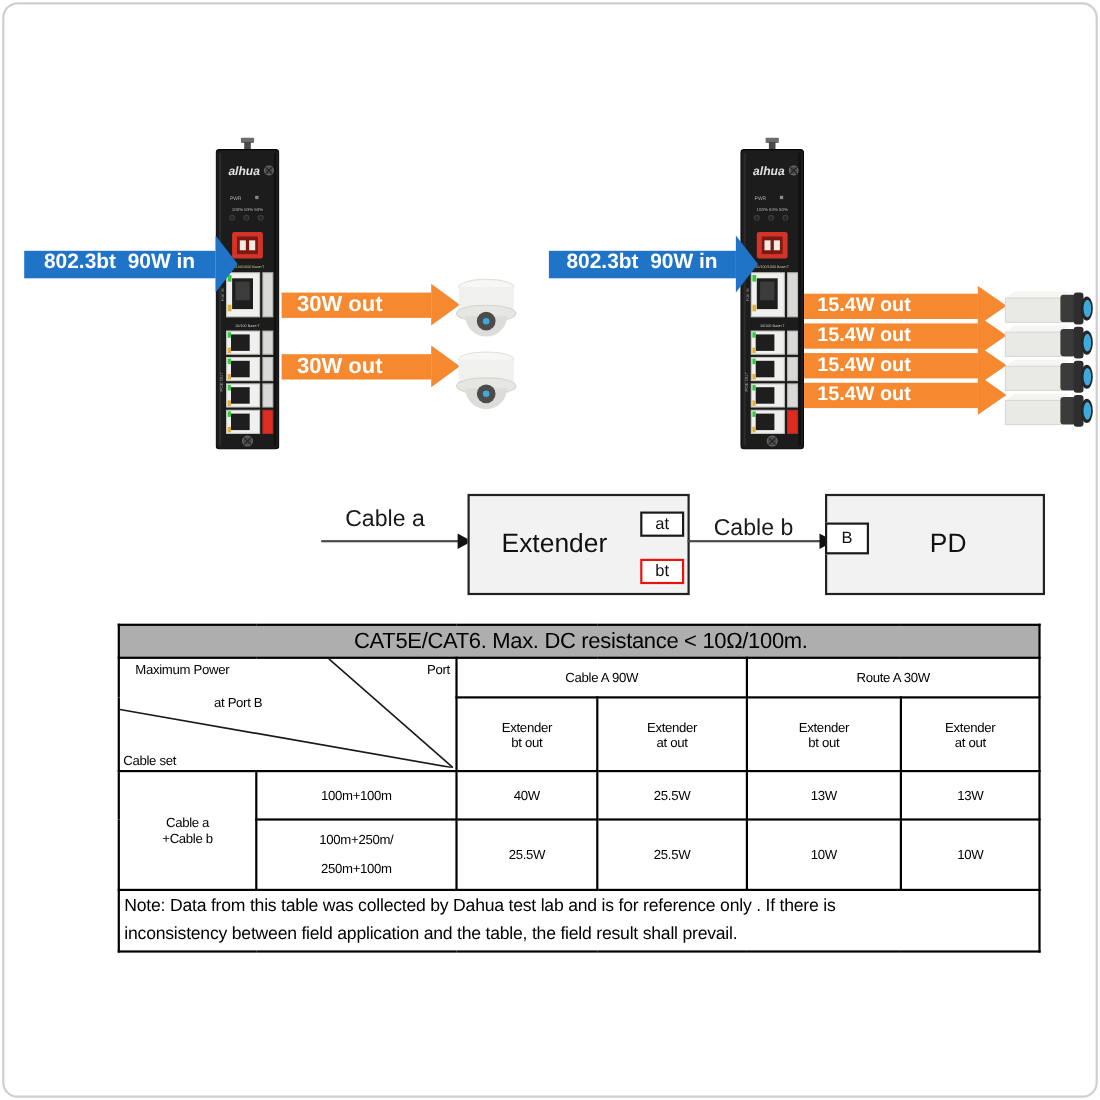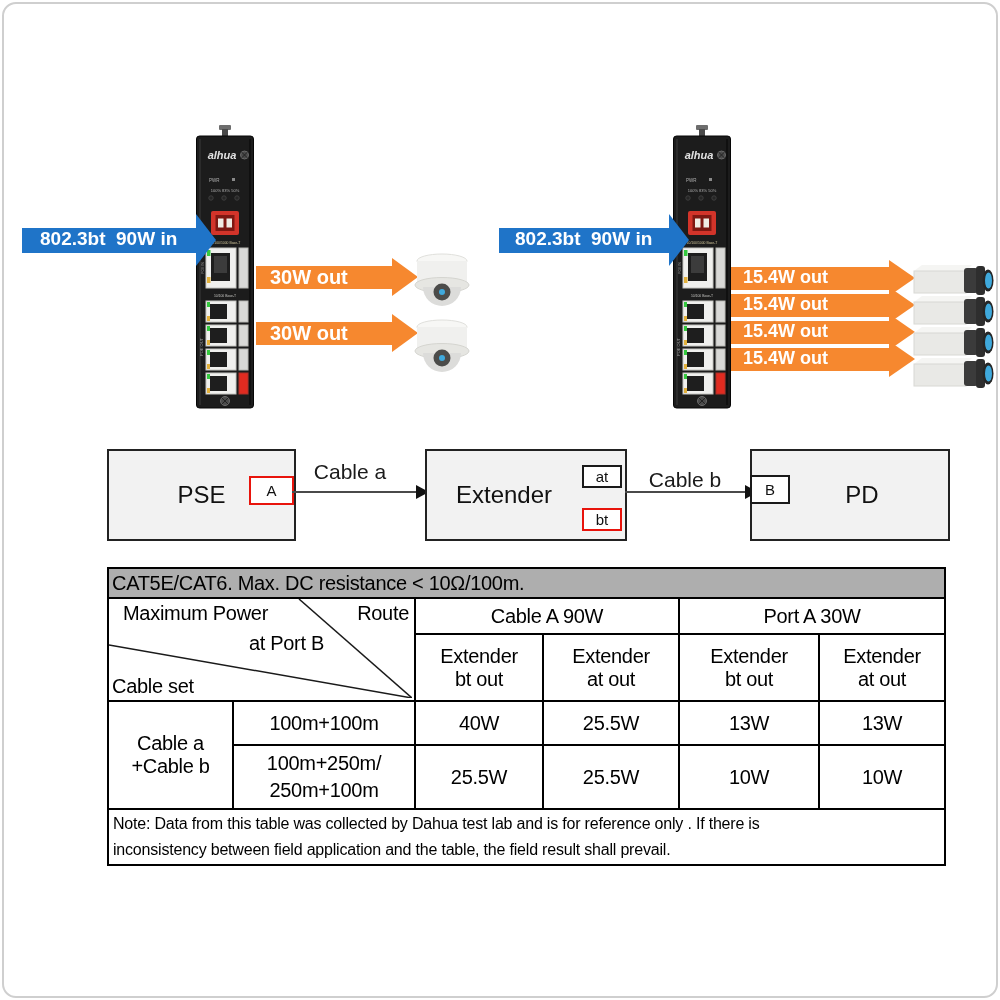--- a/index.html
+++ b/index.html
@@ -24,22 +24,22 @@
   .fbox{position:absolute;background:#f2f2f2;border:2px solid #222;display:flex;align-items:center;justify-content:center;font-size:24px;color:#111;}
   .port{position:absolute;background:#fff;display:flex;align-items:center;justify-content:center;font-size:15px;color:#111;}
   .port.red{border:2px solid #e8140c;}
   .port.blk{border:2px solid #1a1a1a;}
   .cable-label{position:absolute;font-size:21px;color:#1a1a1a;text-align:center;}
   .cline{position:absolute;height:2px;background:#4a4a4a;}
   .chead{position:absolute;width:0;height:0;border-left:13px solid #111;border-top:7px solid transparent;border-bottom:7px solid transparent;}
 
   
   table.ptable{position:absolute;border-collapse:collapse;table-layout:fixed;font-family:"Liberation Sans",sans-serif;}
-  .ptable td{border:2px solid #000;text-align:center;vertical-align:middle;font-size:20px;color:#000;padding:0;letter-spacing:-0.3px;}
-  .ptable td.title{background:var(--gray);text-align:left;padding-left:3px;font-size:20px;}
+  .ptable td{border:2px solid #000;text-align:center;vertical-align:middle;font-size:12px;color:#000;padding:0;letter-spacing:-0.3px;}
+  .ptable td.title{background:var(--gray);text-align:center;padding-left:3px;font-size:20px;}
   .ptable td.corner{position:relative;padding:0;}
   .ptable td.note{text-align:left;font-size:16px;line-height:26px;padding:1px 4px;letter-spacing:-0.2px;}
   .corner span{position:absolute;letter-spacing:-0.3px;}
   .corner svg{position:absolute;inset:0;}
 </style>
 </head>
 <body>
 
 <div class="canvas">
   <div class="frame"></div>
@@ -249,26 +249,20 @@
   </svg>
   <svg class="abs" style="left:908px;top:355px" width="88" height="34" viewBox="0 0 88 34">
     <polygon points="6,9 14,3 64,3 58,9" fill="#f5f5f3"></polygon>
       <rect x="6" y="9" width="52" height="22" fill="#e9e9e6" stroke="#d8d8d4"></rect>
     <rect x="56" y="6" width="14" height="25" rx="3" fill="#3b3b3b"></rect>
       <rect x="68" y="4" width="9" height="29" rx="3" fill="#2e2e2e"></rect>
     <ellipse cx="80" cy="18.5" rx="5.5" ry="11" fill="#262626"></ellipse>
       <ellipse cx="80.5" cy="18.5" rx="3.5" ry="8" fill="#3fa9dc"></ellipse>
   </svg>
 
-  <div class="fbox" style="left:107px;top:449px;width:185px;height:88px">
-    <span>PSE</span>
-    <div class="port red" style="left:140px;top:25px;width:41px;height:25px">
-      <span>A</span>
-      </div>
-  </div>
 
   <div class="cable-label" style="left:295px;top:460px;width:110px">Cable a</div>
   <div class="cline" style="left:292px;top:491px;width:126px"></div>
   <div class="chead" style="left:416px;top:485px"></div>
 
   <div class="fbox" style="left:425px;top:449px;width:198px;height:88px">
     <span style="margin-right:44px">Extender</span>
     <div class="port blk" style="left:155px;top:14px;width:36px;height:19px">
       <span>at</span>
       </div>
@@ -301,26 +295,26 @@
         <tr style="height:30px">
       <td class="title" colspan="6">CAT5E/CAT6. Max. DC resistance &lt; 10Ω/100m.</td>
     </tr>
     <tr style="height:36px">
       <td class="corner" colspan="2" rowspan="2">
         <svg width="303" height="99" preserveAspectRatio="none">
           <line x1="190" y1="0" x2="303" y2="99" stroke="#1a1a1a" stroke-width="1.5"></line>
           <line x1="0" y1="46" x2="303" y2="99" stroke="#1a1a1a" stroke-width="1.5"></line>
         </svg>
         <span style="left:14px;top:3px">Maximum Power</span>
-        <span style="right:5px;top:3px">Route</span>
-        <span style="left:0;right:90px;top:33px;text-align:right">at Port B</span>
+        <span style="right:5px;top:3px">Port</span>
+        <span style="left:0;right:90px;top:33px;text-align:center">at Port B</span>
         <span style="left:3px;bottom:2px">Cable set</span>
       </td>
       <td colspan="2">Cable A 90W</td>
-      <td colspan="2">Port A 30W</td>
+      <td colspan="2">Route A 30W</td>
     </tr>
     <tr style="height:67px">
       <td class="ml">Extender
 bt out</td>
       <td class="ml">Extender
 at out</td>
       <td class="ml">Extender
 bt out</td>
       <td class="ml">Extender
 at out</td>

